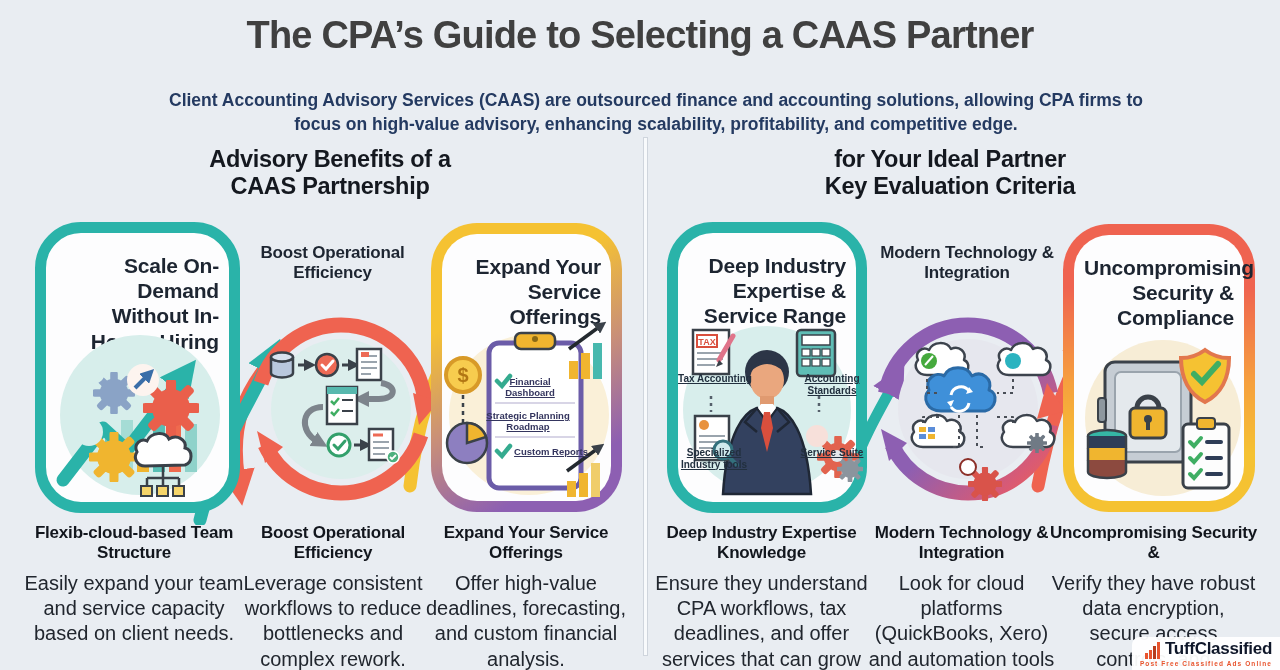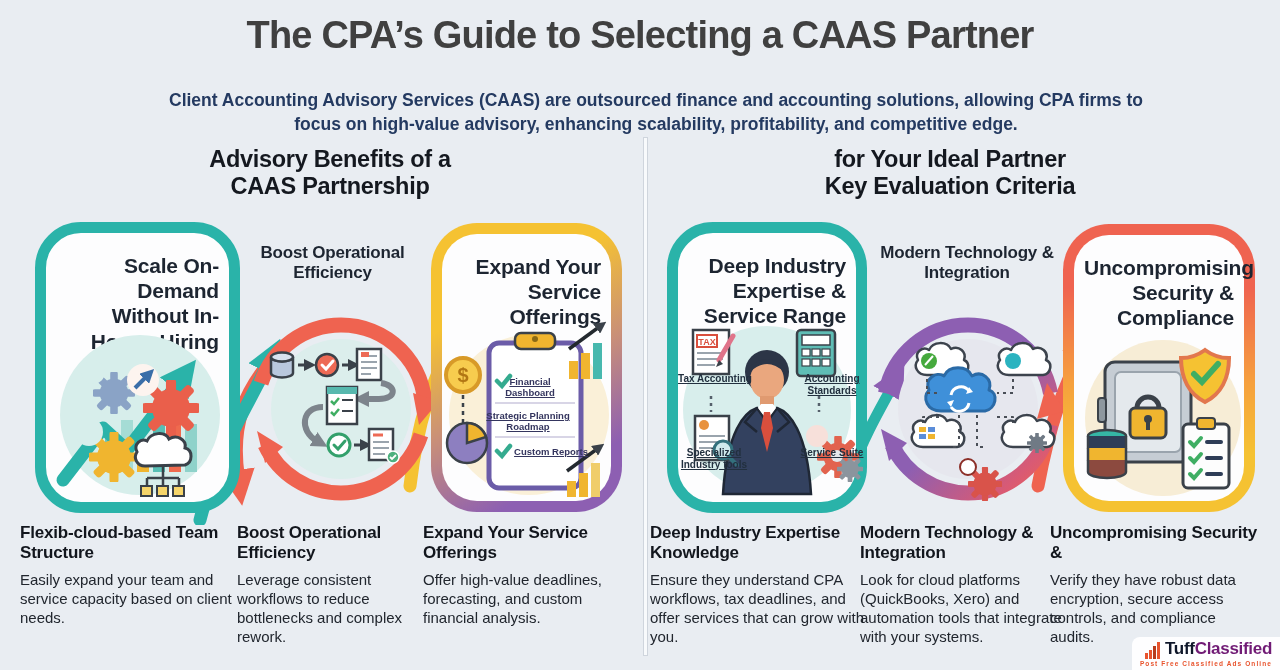--- a/index.html
+++ b/index.html
@@ -47,36 +47,36 @@
   .clip-item{font-size:9.5px;color:#34355e;}
   .li-fd{left:489px;top:377px;width:82px;}
   .li-sp{left:479px;top:411px;width:98px;}
   .li-cr{left:512px;top:447px;width:78px;}
   .orbit{font-size:10px;color:#22303f;}
   .ol-ta{left:676px;top:373px;width:78px;}
   .ol-as{left:790px;top:373px;width:84px;}
   .ol-si{left:668px;top:447px;width:92px;}
   .ol-ss{left:792px;top:447px;width:80px;}
 
-  .col-footer{position:absolute;top:523px;margin:0;text-align:left;z-index:3;}
+  .col-footer{position:absolute;top:523px;margin:0;text-align:center;z-index:3;}
   .col-footer h3{margin:0;font-size:17px;line-height:1.18;font-weight:800;color:#12161d;letter-spacing:-0.2px;}
-  .col-footer p{margin:8px 0 0;font-size:15px;line-height:1.26;font-weight:500;color:#21262e;}
+  .col-footer p{margin:8px 0 0;font-size:20px;line-height:1.26;font-weight:500;color:#21262e;}
   .fc1{left:20px;width:228px;}
   .fc2{left:237px;width:192px;}
   .fc3{left:423px;width:206px;}
   .fc4{left:650px;width:223px;}
   .fc5{left:860px;width:203px;}
   .fc6{left:1050px;width:207px;}
 
   .watermark{position:absolute;right:0;bottom:0;z-index:6;background:rgba(255,255,255,.95);
     border-radius:8px 0 0 0;padding:2px 8px 3px 8px;text-align:right;}
   .wm-row{display:flex;align-items:flex-end;justify-content:flex-end;gap:2px;}
   .wm-name{font-size:17px;font-weight:700;letter-spacing:-0.3px;}
   .wm-bold{color:#0f172a;}
-  .wm-accent{color:#701a75;}
+  .wm-accent{color:#0f172a;}
   .wm-tag{font-size:6.5px;font-weight:700;color:#e8542e;letter-spacing:1.1px;margin-top:1px;}
 </style>
 </head>
 <body>
 
 <main class="canvas">
 
   <svg width="0" height="0" style="position:absolute">
     <defs>
       <symbol id="gear" viewBox="-50 -50 100 100">

